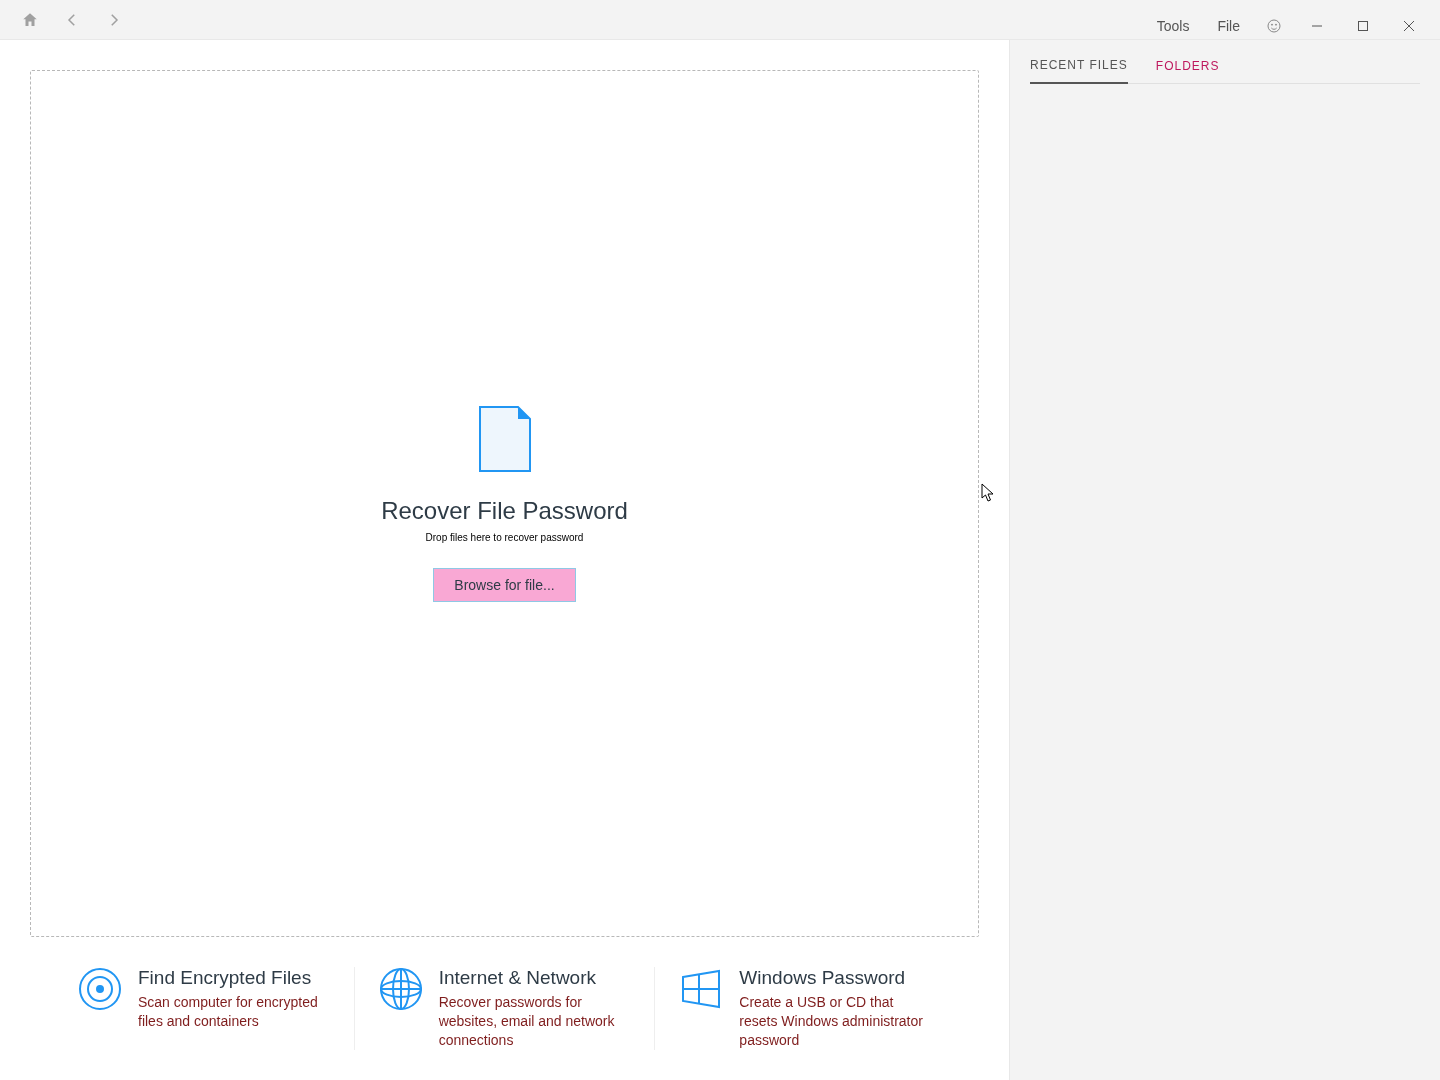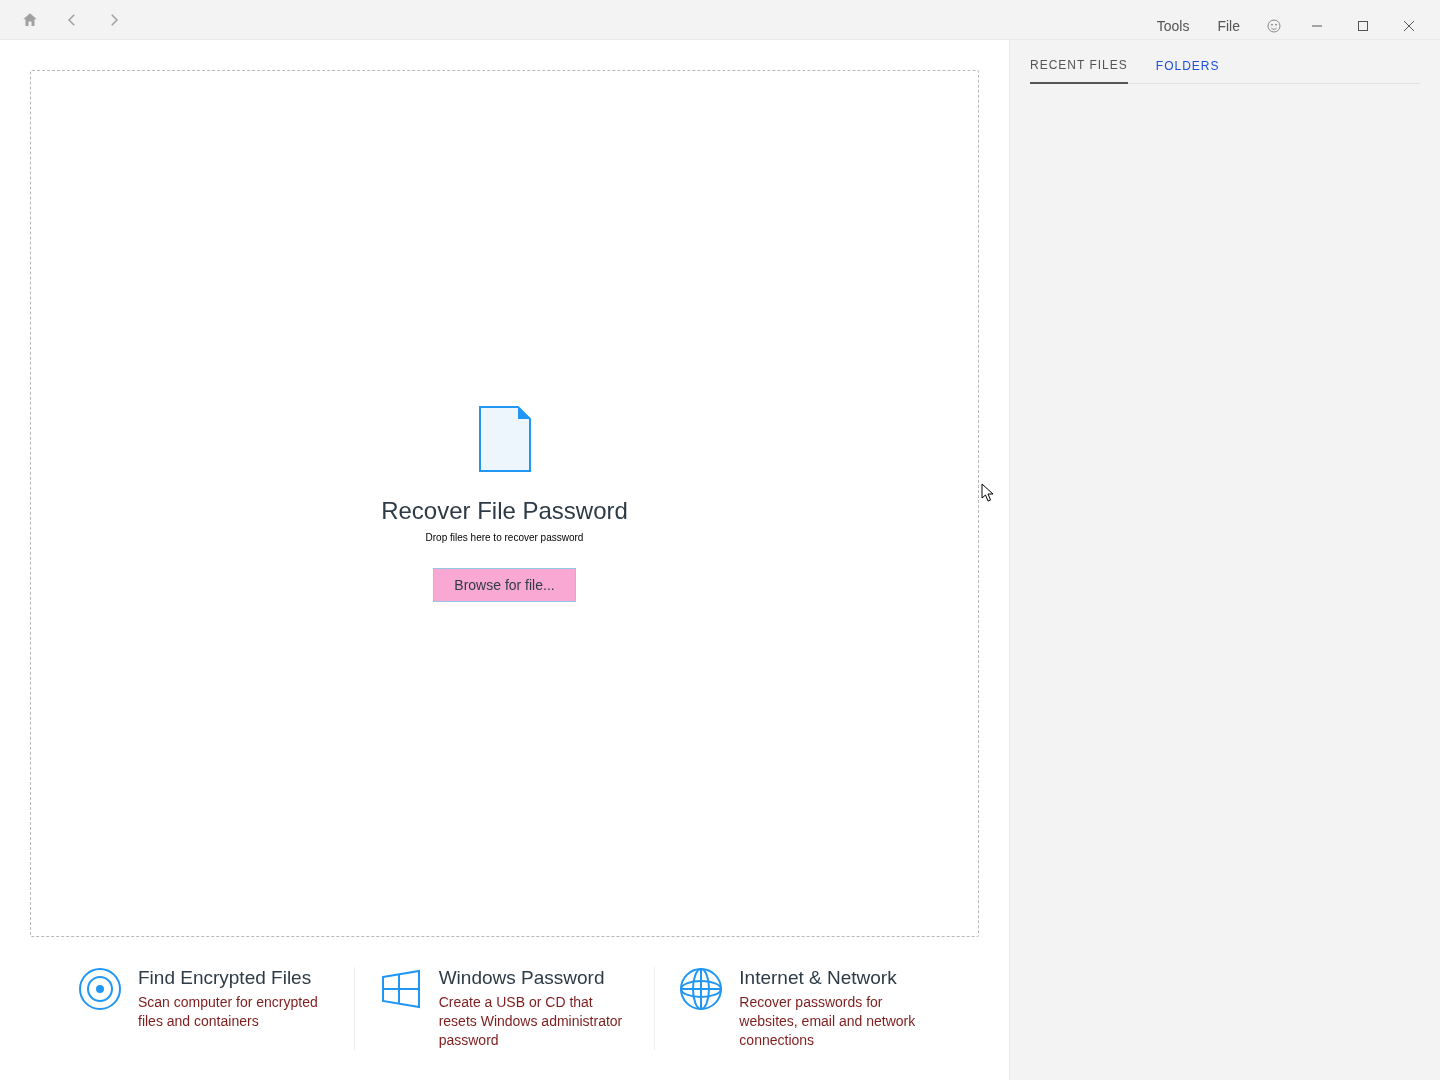--- a/index.html
+++ b/index.html
@@ -49,21 +49,21 @@
   .action-card + .action-card { border-left:1px solid #eee; }
   .card-icon { width:44px; height:44px; flex-shrink:0; display:flex; align-items:center; justify-content:center; }
   .card-icon svg { width:44px; height:44px; }
   .card-text { display:flex; flex-direction:column; }
   .card-title { font-size:19px; color:#2e3b46; font-weight:400; margin-bottom:4px; }
   .card-desc  { font-size:14px; color:#7f1d1d; line-height:1.35; max-width: 230px; }
 
   
   .sidebar { width: 430px; background:#f3f3f3; padding: 18px 20px; }
   .tabs { display:flex; gap:28px; border-bottom:1px solid #e0e0e0;align-items:flex-end; }
-  .tab { font-size:12px; letter-spacing:1px; color:#1d4ed8; padding-bottom:10px; cursor:pointer; }
+  .tab { font-size:12px; letter-spacing:1px; color:#be185d; padding-bottom:10px; cursor:pointer; }
   .tab.active { color:#555; border-bottom:2px solid #555; margin-bottom:-1px; }
 
   
   .cursor { position:absolute; left:981px; top:483px; pointer-events:none; }
   .cursor svg { width:14px; height:20px; }
 </style>
 </head>
 <body>
 
 <div class="toolbar">
@@ -137,43 +137,43 @@
           </svg>
         </span>
         <div class="card-text">
           <div class="card-title">Find Encrypted Files</div>
           <div class="card-desc">Scan computer for encrypted files and containers</div>
         </div>
       </div>
       <div class="action-card">
         <span class="card-icon">
           <svg viewBox="0 0 44 44" fill="none" stroke="#2196f3" stroke-width="2">
-            <path d="M4 10 L40 4 V40 L4 34 Z"></path>
-            <line x1="4" y1="22" x2="40" y2="22"></line>
-              <line x1="20" y1="7" x2="20" y2="37"></line>
-          </svg>
-        </span>
-        <div class="card-text">
-          <div class="card-title">Windows Password</div>
-          <div class="card-desc">Create a USB or CD that resets Windows administrator password</div>
-        </div>
-      </div>
-      <div class="action-card">
-        <span class="card-icon">
-          <svg viewBox="0 0 44 44" fill="none" stroke="#2196f3" stroke-width="2">
             <circle cx="22" cy="22" r="20"></circle>
             <ellipse cx="22" cy="22" rx="20" ry="8"></ellipse>
             <ellipse cx="22" cy="22" rx="8" ry="20"></ellipse>
             <line x1="2" y1="22" x2="42" y2="22"></line>
               <line x1="22" y1="2" x2="22" y2="42"></line>
           </svg>
         </span>
         <div class="card-text">
           <div class="card-title">Internet &amp; Network</div>
           <div class="card-desc">Recover passwords for websites, email and network connections</div>
+        </div>
+      </div>
+      <div class="action-card">
+        <span class="card-icon">
+          <svg viewBox="0 0 44 44" fill="none" stroke="#2196f3" stroke-width="2">
+            <path d="M4 10 L40 4 V40 L4 34 Z"></path>
+            <line x1="4" y1="22" x2="40" y2="22"></line>
+              <line x1="20" y1="7" x2="20" y2="37"></line>
+          </svg>
+        </span>
+        <div class="card-text">
+          <div class="card-title">Windows Password</div>
+          <div class="card-desc">Create a USB or CD that resets Windows administrator password</div>
         </div>
       </div>
     </div>
 
   </div>
 
   <div class="sidebar">
     <div class="tabs">
       <div class="tab active">RECENT FILES</div>
       <div class="tab">FOLDERS</div>

